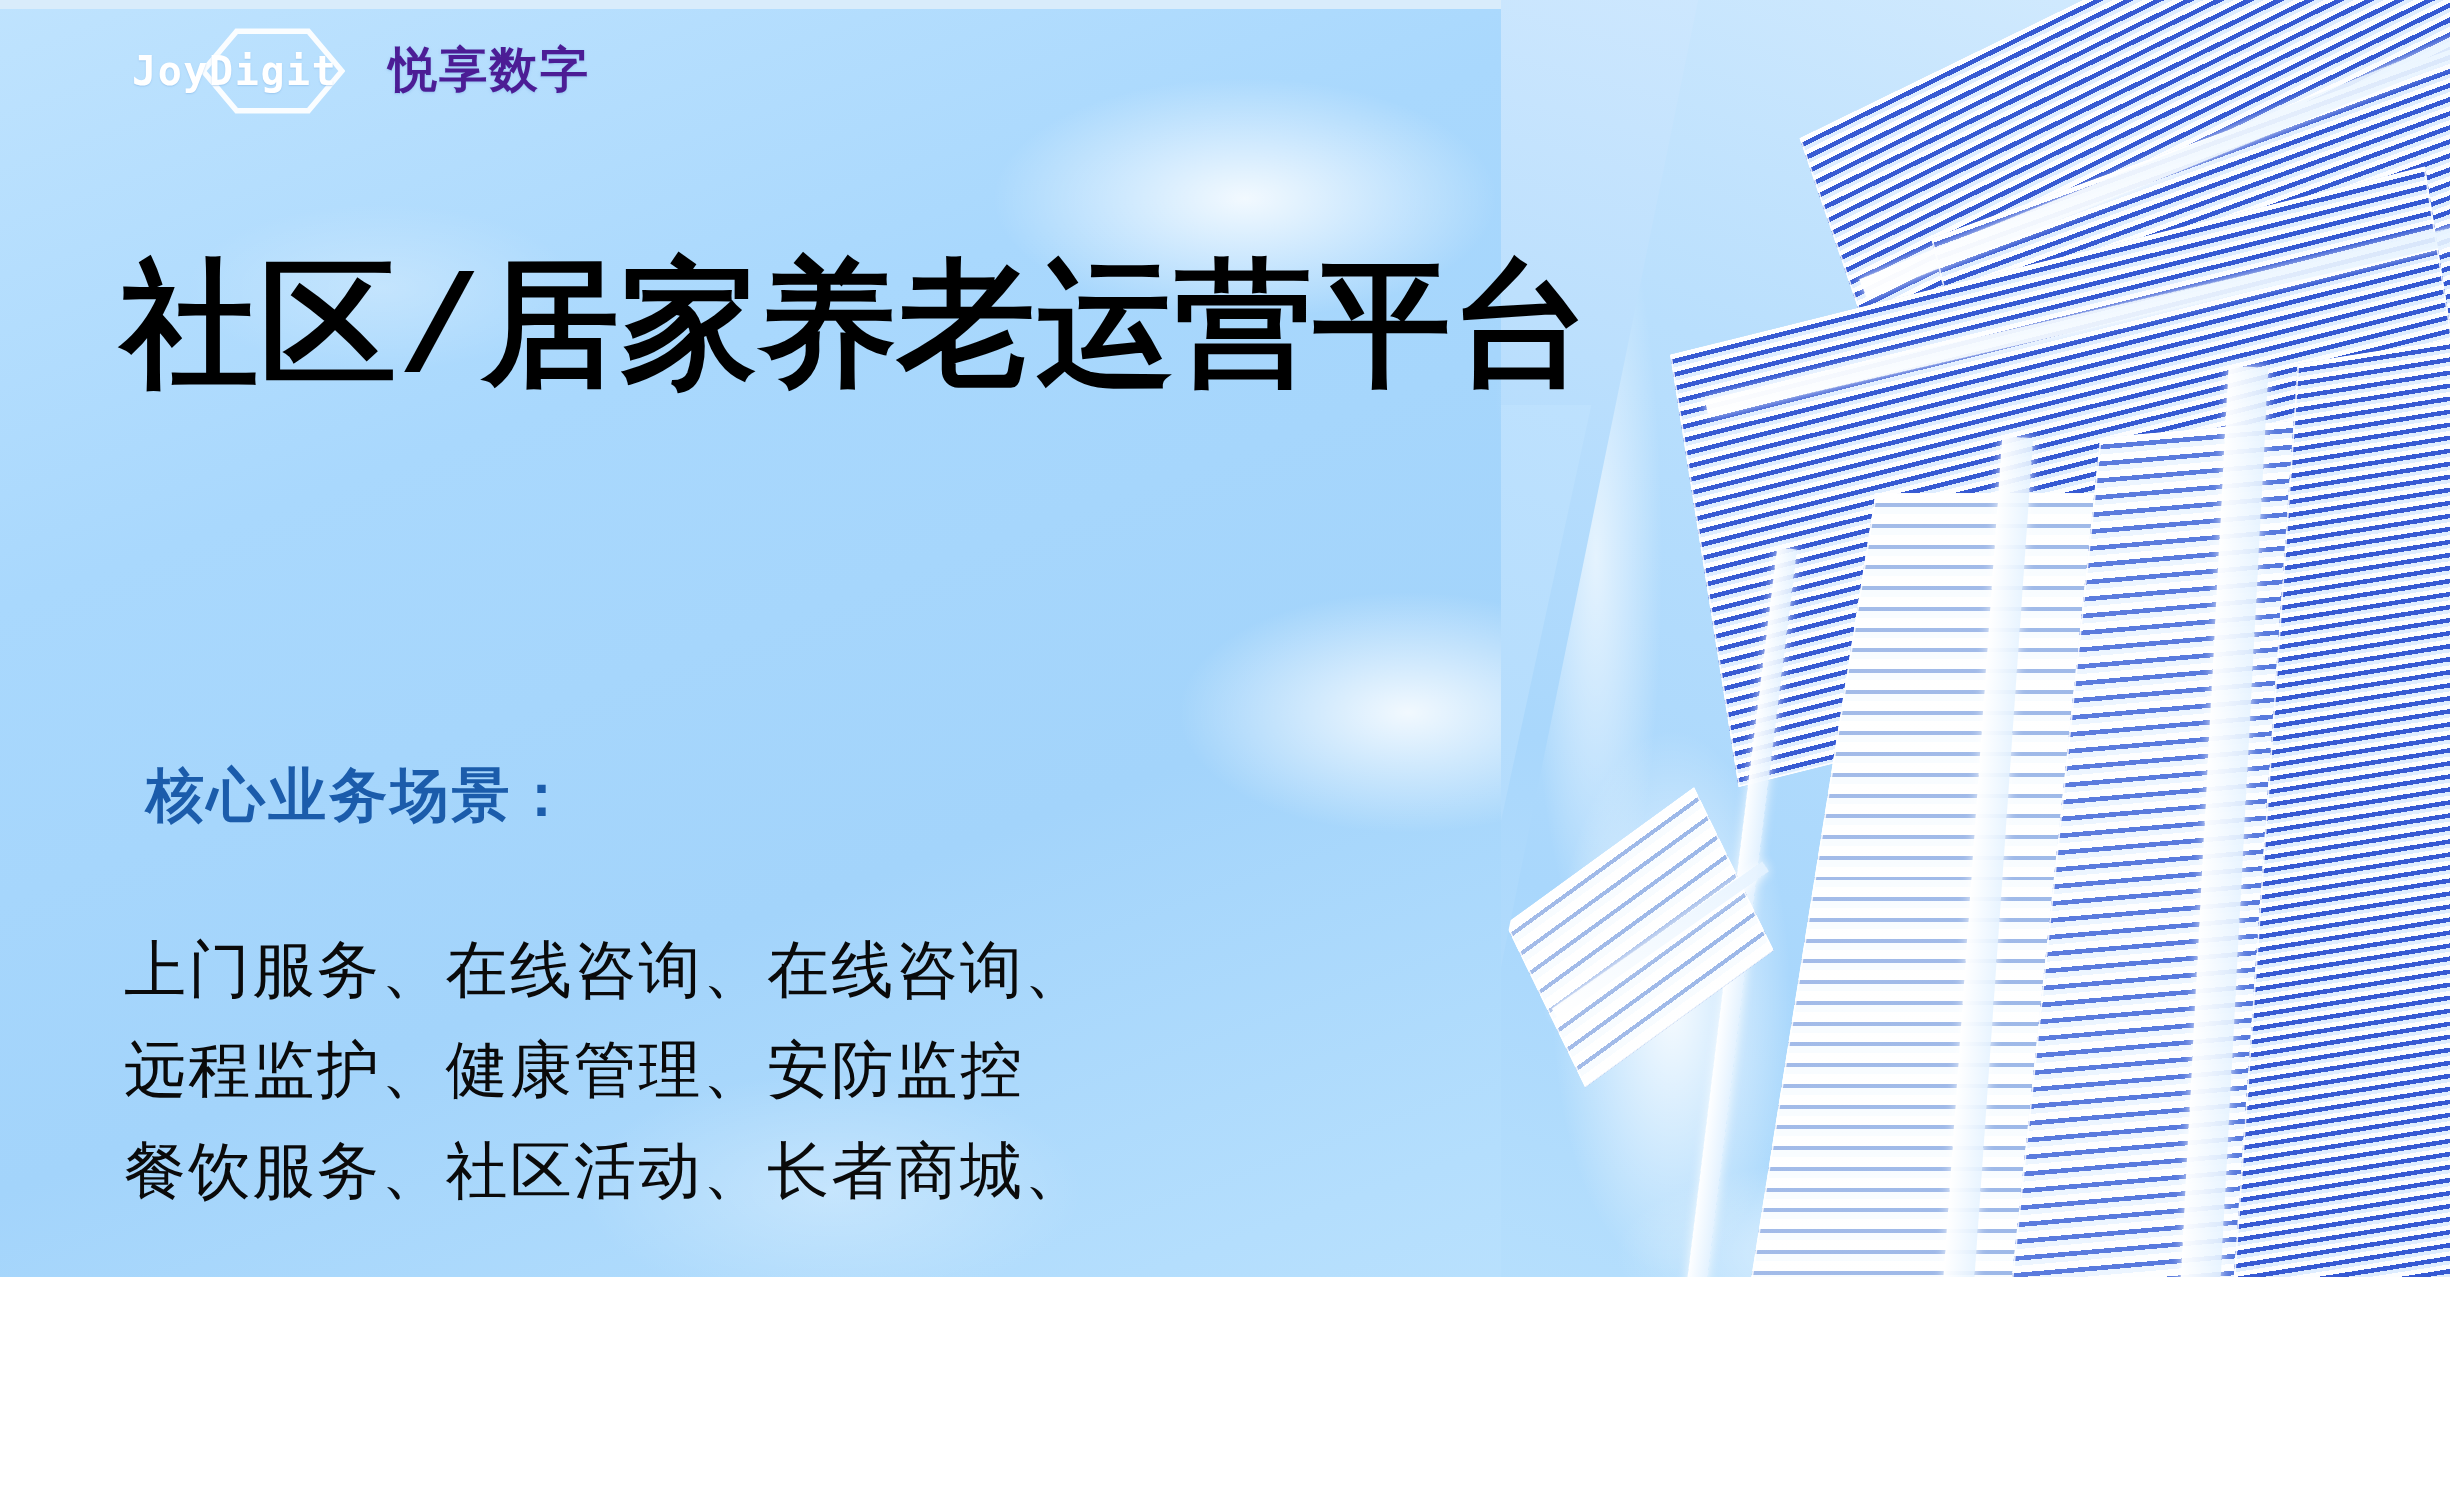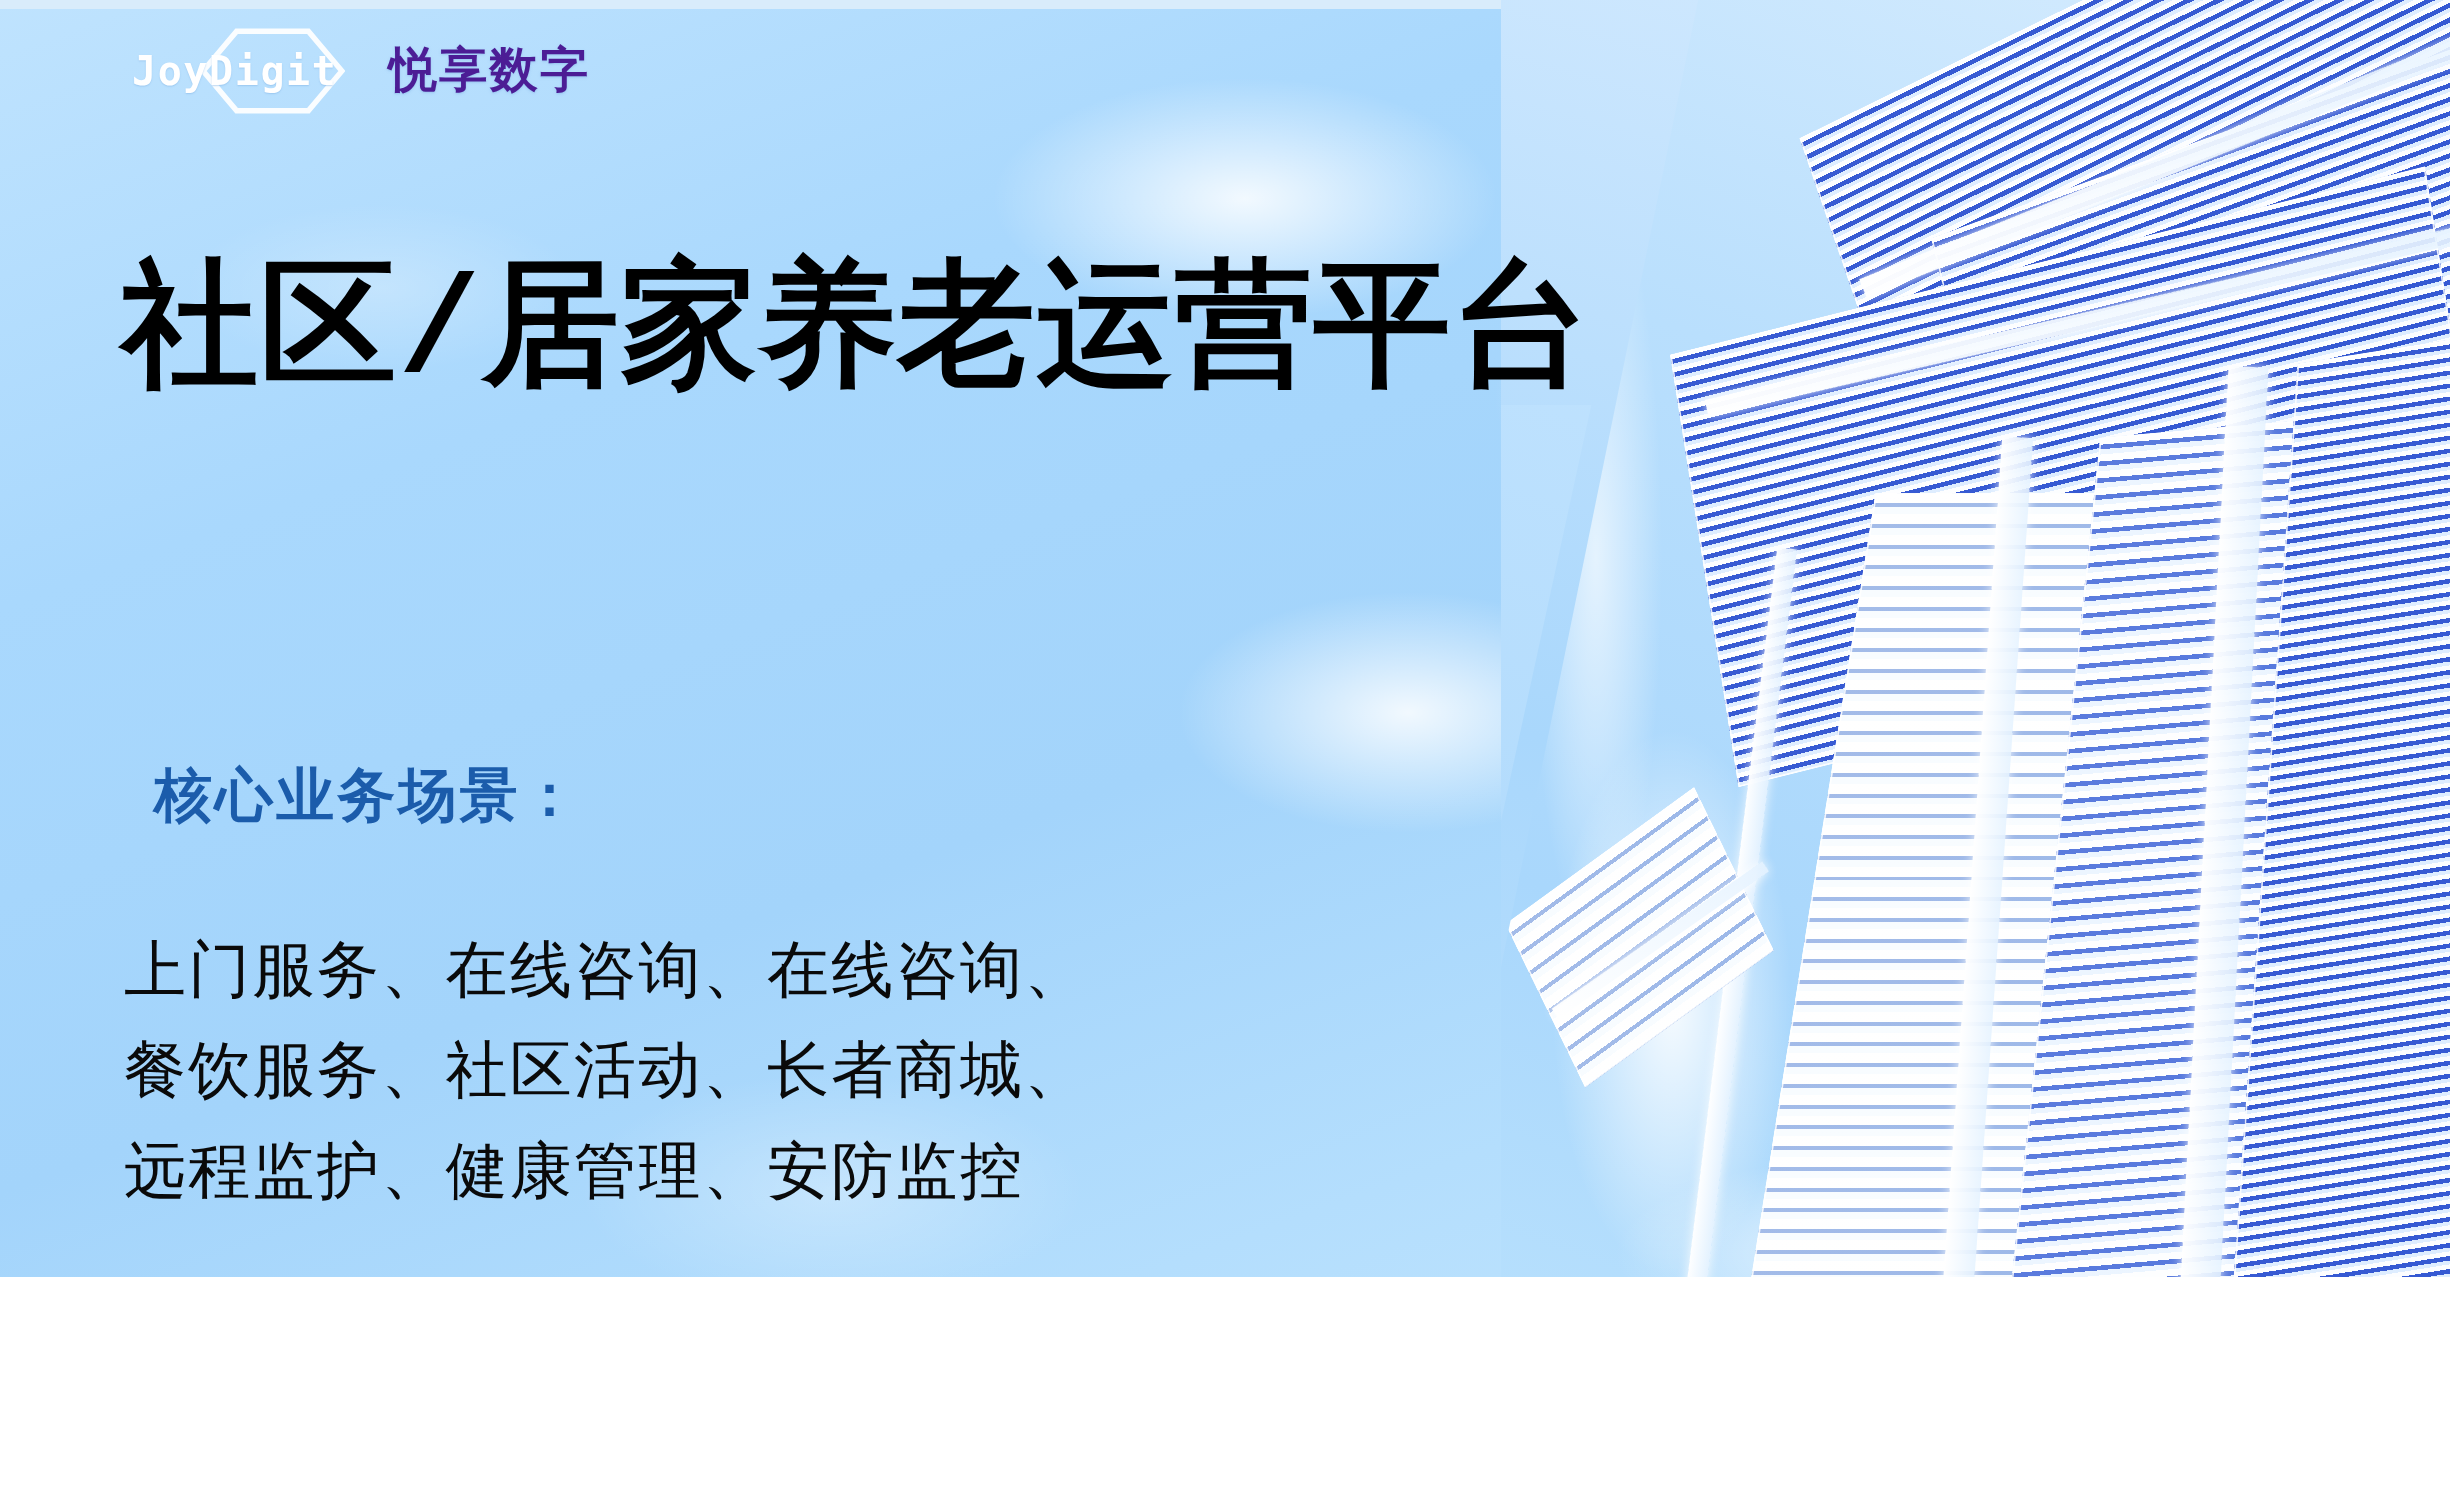--- a/index.html
+++ b/index.html
@@ -158,21 +158,21 @@
     font-family: Liberation Mono, monospace;
     font-size: 137px;
     font-weight: 700;
     color: #000000;
     letter-spacing: 1.6px;
     line-height: 1.12;
     white-space: nowrap;
   }
   .subhead {
     position: absolute;
-    left: 154px;
+    left: 146px;
     top: 761px;
     font-family: "DejaVu Sans", "Liberation Sans", sans-serif;
     font-size: 58px;
     font-weight: 700;
     color: #1b5cab;
     letter-spacing: 3.1px;
     line-height: 1.2;
     white-space: nowrap;
   }
   .bodylines {
@@ -277,22 +277,22 @@
     <div class="logo-word">JoyDigit</div>
     <div class="logo-cn">悦享数字</div>
   </div>
 
   <div class="headline">社区/居家养老运营平台</div>
 
   <div class="subhead">核心业务场景：</div>
 
   <div class="bodylines">
     <span class="bodyline">上门服务、在线咨询、在线咨询、</span>
+    <span class="bodyline">远程监护、健康管理、安防监控</span>
     <span class="bodyline">餐饮服务、社区活动、长者商城、</span>
-    <span class="bodyline">远程监护、健康管理、安防监控</span>
   </div>
 
   <div class="band">
     <div class="band-bg"></div>
     <div class="band-left"></div>
     <div class="band-right"></div>
     <div class="band-underline"></div>
   </div>
 
 </div>

